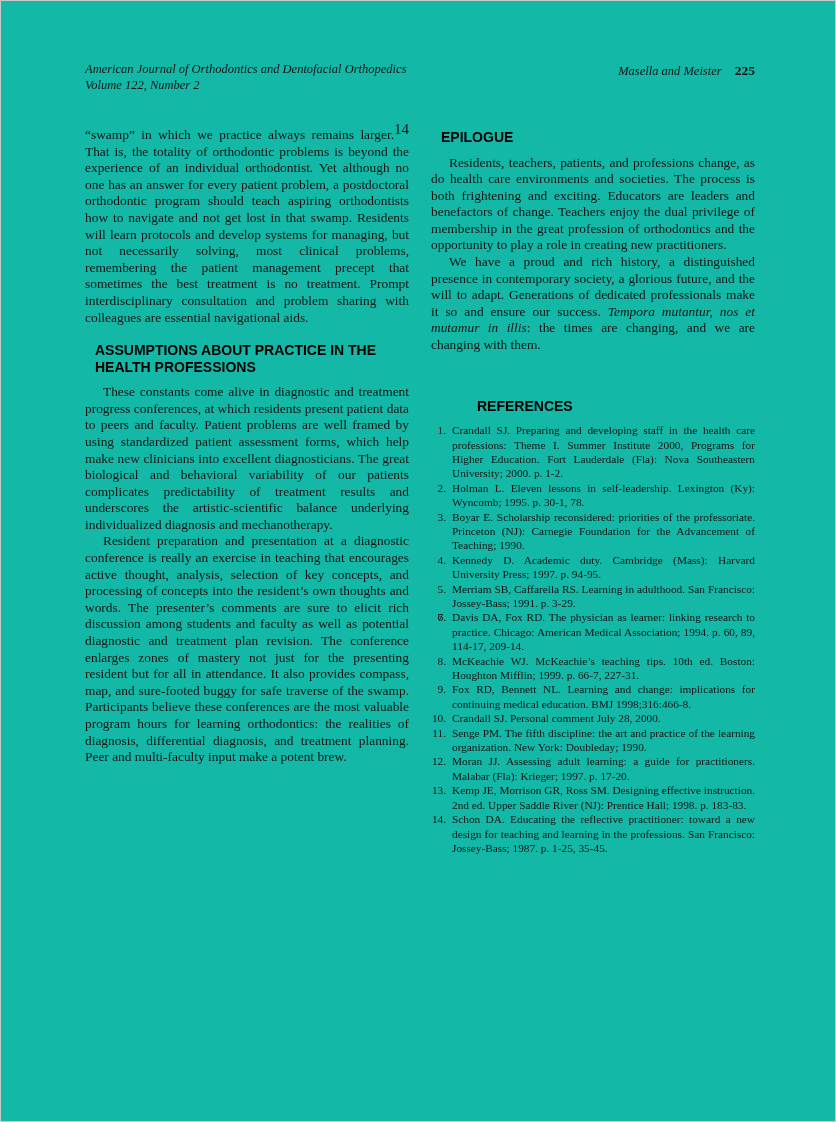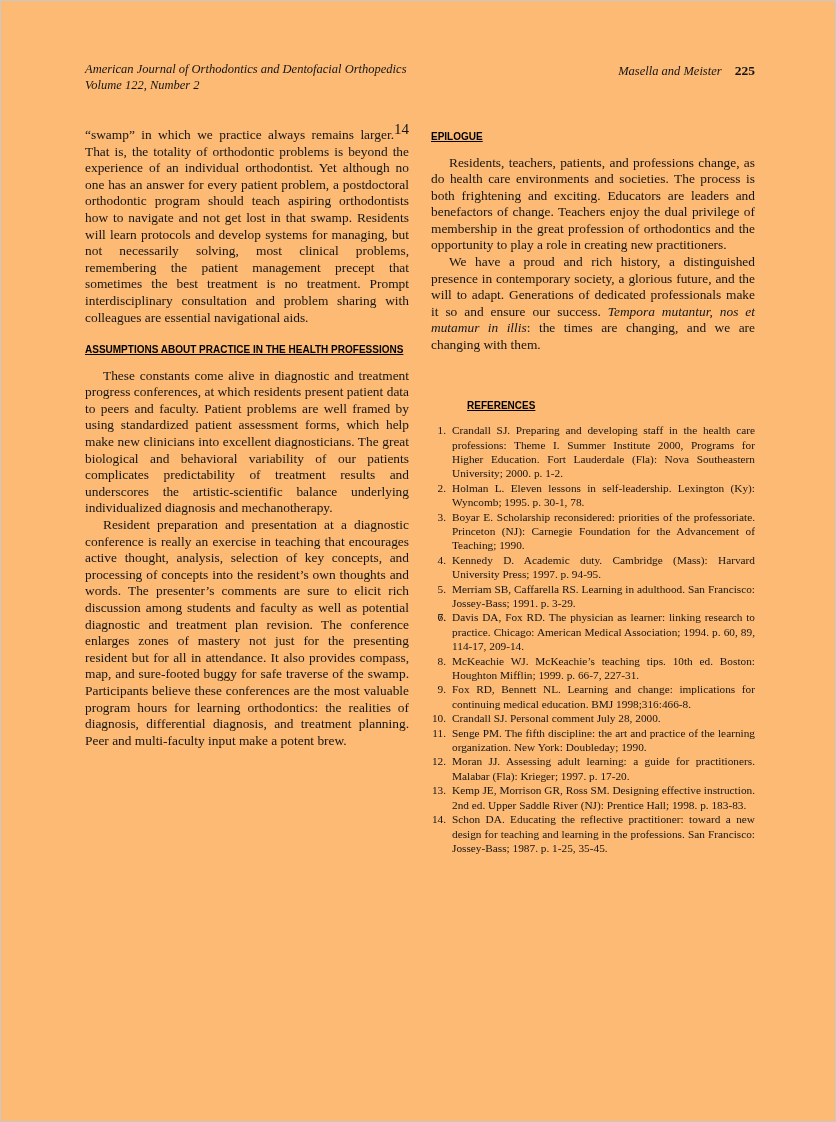--- a/index.html
+++ b/index.html
@@ -1,20 +1,20 @@
 <!DOCTYPE html>
 <html><head>
 <meta charset="utf-8">
 <style>
   * { box-sizing: border-box; }
   html, body { margin: 0; padding: 0; background: #ffffff; }
   .page {
     width: 836px;
     height: 1122px;
-    background: #fdba74;
+    background: #14b8a6;
     outline: 1px solid #c9c9c9;
     outline-offset: -1px;
     padding: 62px 81px 40px 85px;
     font-family: "Liberation Serif", serif;
     color: #141414;
     overflow: hidden;
     position: relative;
   }
   .page-header {
     display: flex;
@@ -38,26 +38,25 @@
     margin: 0;
     font-size: 13.4px;
     line-height: 16.6px;
     text-align: justify;
   }
   .para.indent { text-indent: 18px; }
   sup { font-size: 15px; line-height: 0; vertical-align: super; }
   em { font-style: italic; }
   .section-heading {
     font-family: "Liberation Sans", sans-serif;
-    font-size: 10px;
+    font-size: 14px;
     font-weight: bold;
     line-height: 16.5px;
     color: #000;
-    margin: 16px 0 9px 0;
-    text-decoration: underline;
+    margin: 16px 0 9px 10px;
   }
   .column .section-heading:first-child { margin-top: 2px; }
   .section-heading.gap-above { margin-top: 44px; padding-left: 36px; }
   .ref-list {
     list-style: none;
     margin: 0;
     padding: 0;
     font-size: 11.3px;
     line-height: 14.4px;
   }

